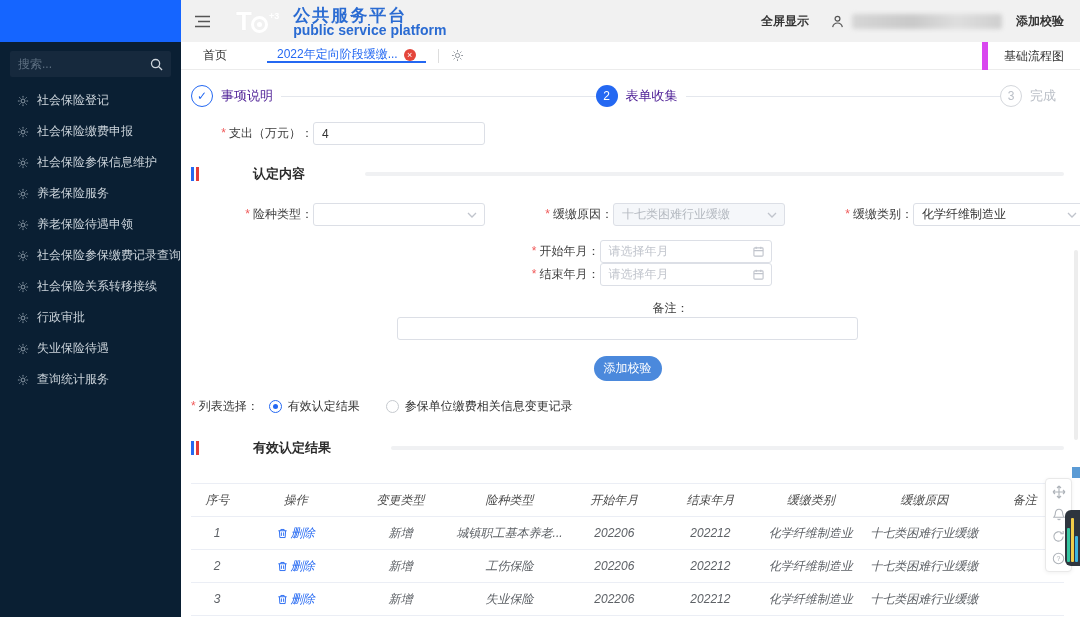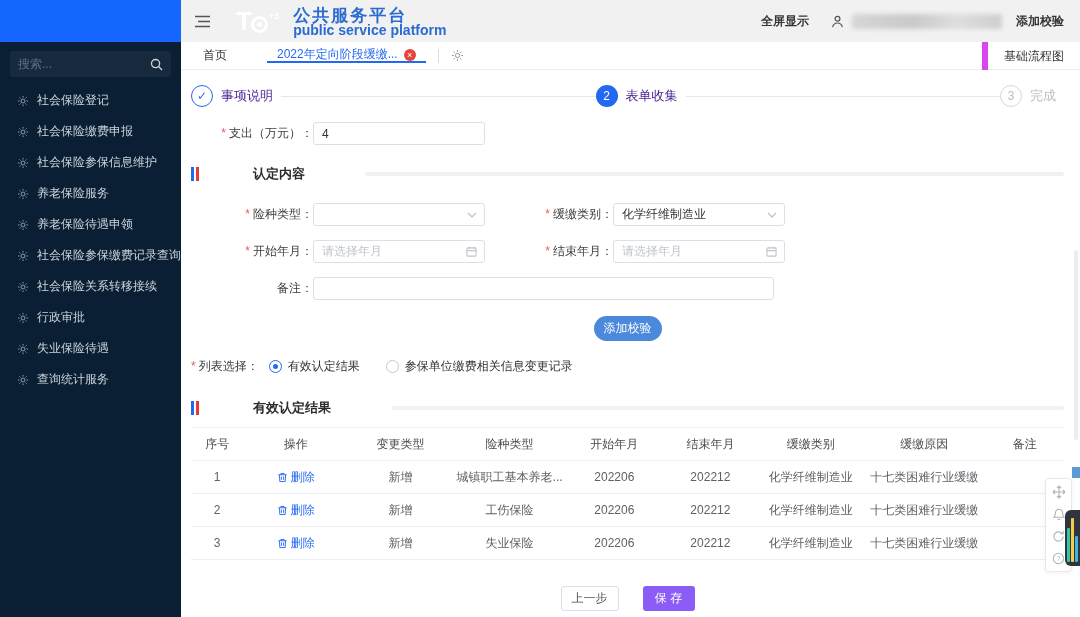--- a/index.html
+++ b/index.html
@@ -67,33 +67,33 @@
 
   .expense-row { margin-top:14px; }
 
   .section-head { display:flex; align-items:center; margin-top:20px;gap:46px; }
   .bars { display:flex; gap:2px; margin-right:8px; }
   .bars i { width:3px; height:14px; display:block; }
   .bars .b1 { background:#2468f2; } .bars .b2 { background:#e23c39; }
   .section-title { font-size:13px; color:#2b2b2b; font-weight:bold; }
   .section-line { flex:1; height:4px; background:#f0f1f3; margin-left:14px; border-radius:2px; }
 
-  .fields1 { margin-top:20px; } .fields2,.fields3 { margin-top:14px; }
+  .fields1 { margin-top:20px; } .fields2,.fields3 { margin-top:14px;flex-direction:column; }
 
   .add-btn { display:block; margin:16px auto 0 auto; width:68px; height:25px; border:none; border-radius:13px; background:#4b89dc; color:#fff; font-size:12px; cursor:pointer; font-family:inherit; }
 
   .list-select { margin-top:17px; display:flex; align-items:center; font-size:12px; color:#333; }
   .radio { display:flex; align-items:center; margin-right:26px; cursor:pointer; }
   .radio .dot { width:13px; height:13px; border-radius:50%; border:1px solid #c6cacf; margin-right:6px; background:#fff; position:relative; }
   .radio.sel .dot { border-color:#2468f2; }
   .radio.sel .dot::after { content:""; position:absolute; left:3px; top:3px; width:5px; height:5px; border-radius:50%; background:#2468f2; }
 
   .sec2 { margin-top:24px; }
 
-  table { border-collapse:collapse; width:100%; margin-top:10px; table-layout:fixed; }
+  table { border-collapse:collapse; width:100%; margin-top:26px; table-layout:fixed;font-style:italic; }
   th,td { font-size:12px; height:33px; text-align:center; border-bottom:1px solid #ebeef5; font-weight:normal; overflow:hidden; white-space:nowrap; }
   thead th { color:#4a4a4a; border-top:1px solid #ebeef5; }
   td { color:#5d6166; }
   .del-link { color:#2468f2; cursor:pointer; display:inline-flex; align-items:center; gap:3px; }
 
   .footer-btns { display:flex; justify-content:center; gap:24px; margin-top:26px; }
   .btn-prev { width:58px; height:25px; background:#fff; border:1px solid #dcdfe6; border-radius:3px; font-size:12px; color:#4d5156; cursor:pointer; font-family:inherit; }
   .btn-save { width:52px; height:25px; background:#8b5cf6; border:none; border-radius:3px; font-size:12px; color:#fff; cursor:pointer; font-family:inherit; }
 
   
@@ -290,20 +290,31 @@
           </span>
         <span class="section-title">认定内容</span>
         <span class="section-line"></span>
       </div>
 
       <div class="frow fields1">
         <div class="col">
           <span class="lbl req">险种类型：</span>
           <span class="ctrl w172">
             <span></span>
+            <span class="suffix">
+                <svg width="10" height="6" viewBox="0 0 10 6">
+                  <path d="M1 1l4 4 4-4" fill="none" stroke="currentColor" stroke-width="1.3"></path>
+                </svg>
+              </span>
+          </span>
+        </div>
+        <div class="col">
+          <span class="lbl req">缓缴原因：</span>
+          <span class="ctrl w172 disabled">
+            <span>十七类困难行业缓缴</span>
             <span class="suffix">
                 <svg width="10" height="6" viewBox="0 0 10 6">
                   <path d="M1 1l4 4 4-4" fill="none" stroke="currentColor" stroke-width="1.3"></path>
                 </svg>
               </span>
           </span>
         </div>
         <div class="col">
           <span class="lbl req">缓缴类别：</span>
           <span class="ctrl w172">

